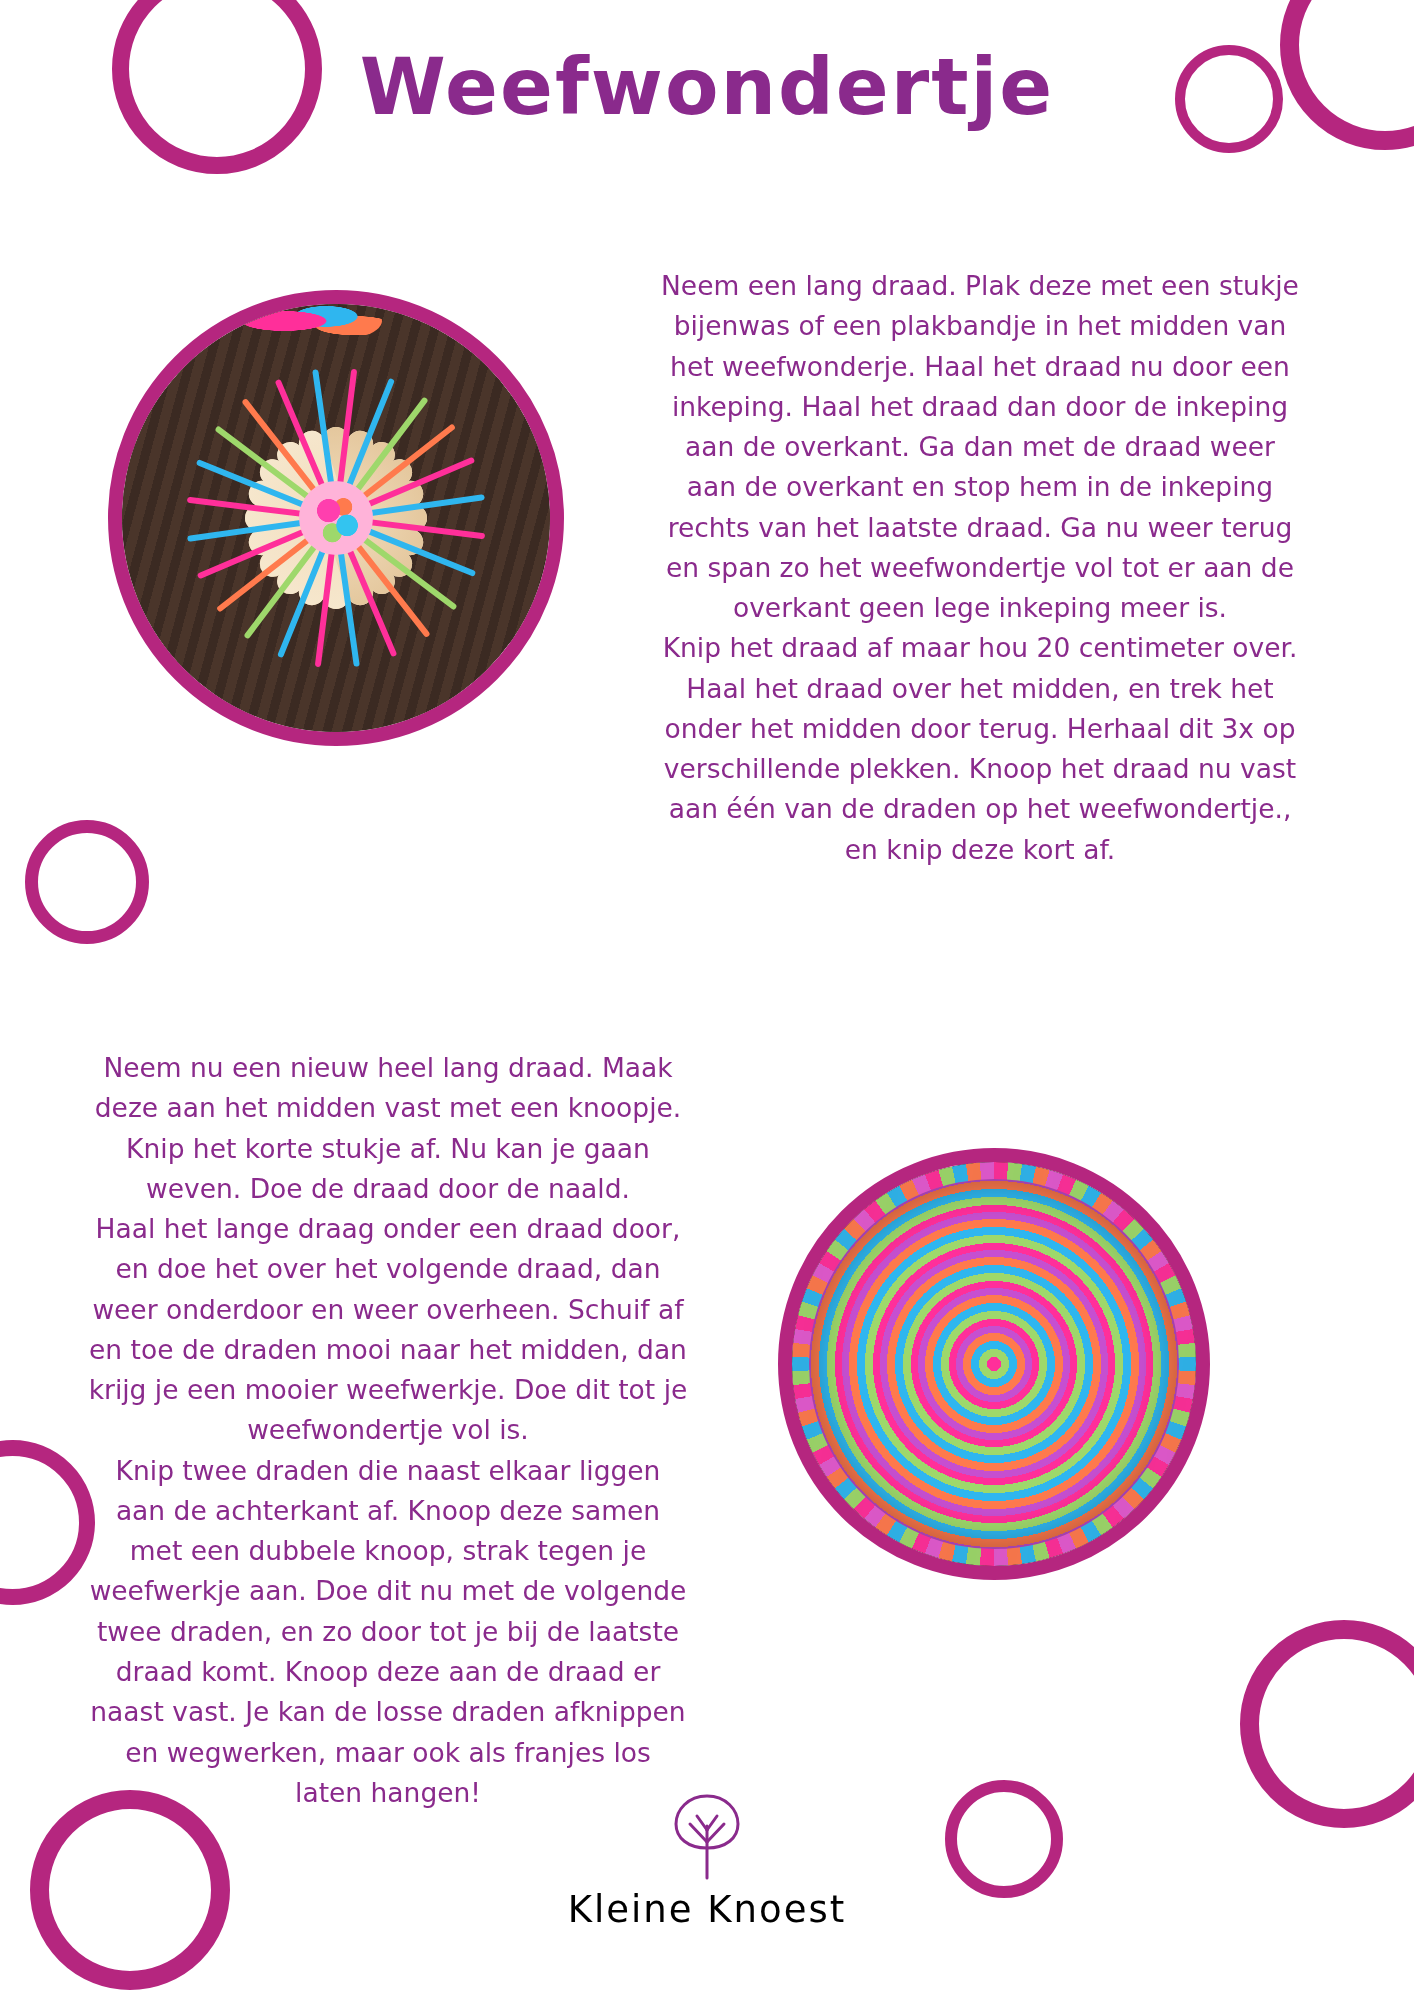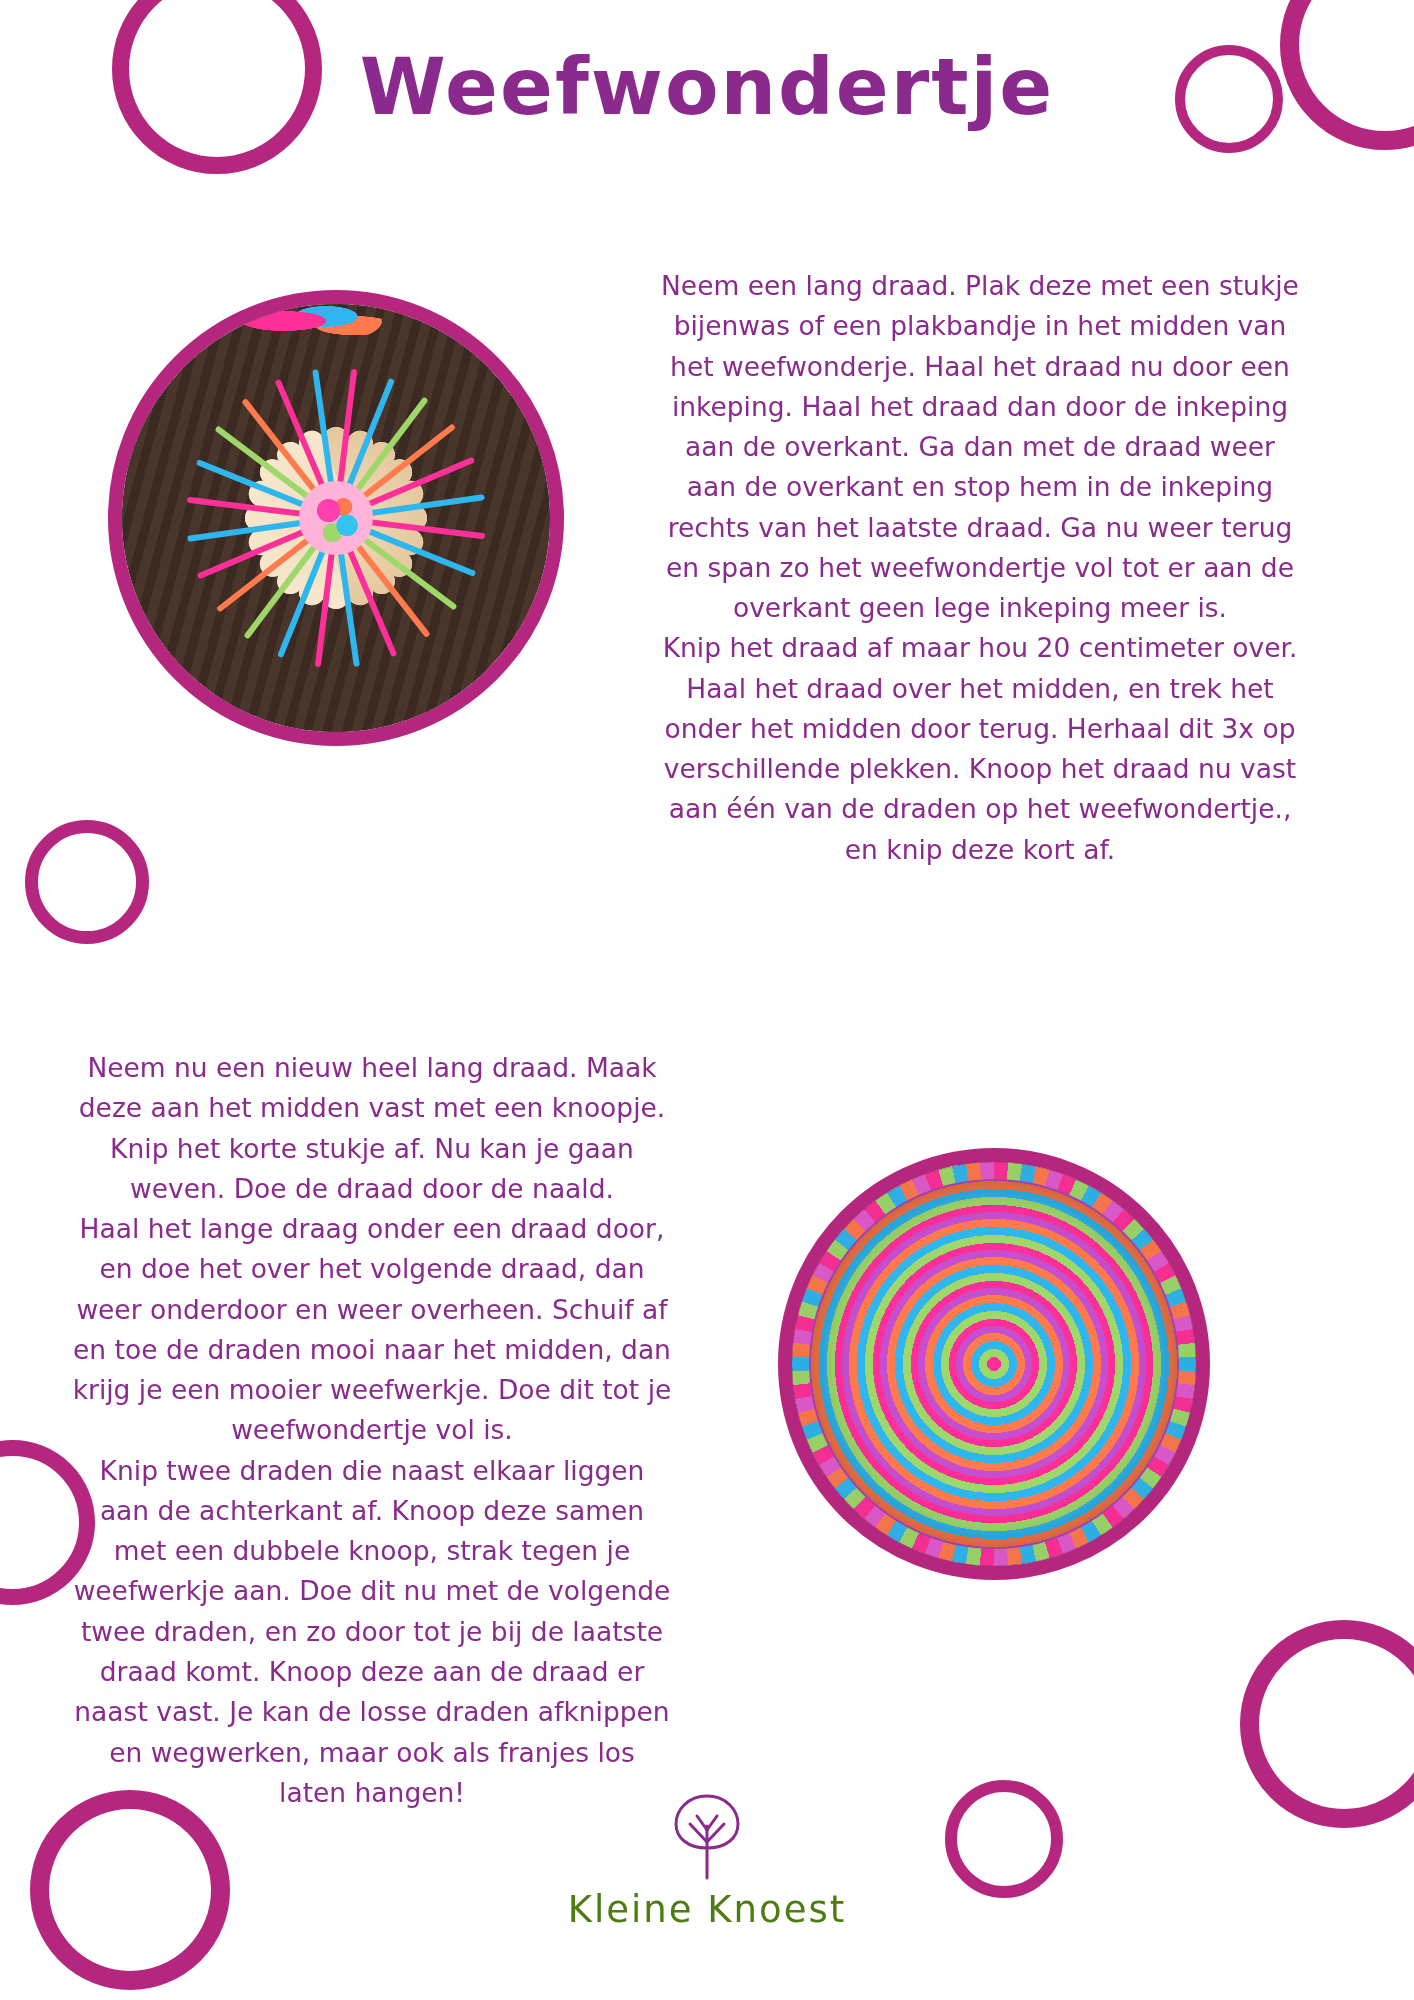--- a/index.html
+++ b/index.html
@@ -183,38 +183,38 @@
     line-height: 1.52;
     white-space: pre-line;
     margin-top: 48px;
   }
   .para-right {
     left: 660px;
     top: 218px;
     width: 640px;
   }
   .para-left {
-    left: 72px;
+    left: 88px;
     top: 1000px;
     width: 600px;
   }
 
   
   .logo {
     position: absolute;
     left: 0;
     top: 1790px;
     width: 1414px;
     text-align: center;
   }
   .logo-mark { display: block; margin: 0 auto 6px; }
   .logo-text {
     font-size: 37px;
     letter-spacing: 2px;
-    color: #4d7c0f;
+    color: #000000;
     font-family: "DejaVu Sans", sans-serif;
   }
 </style>
 </head>
 <body>
 
 <div class="ring r1"></div>
 <div class="ring r2"></div>
 <div class="ring r3"></div>
 <div class="ring r4"></div>

